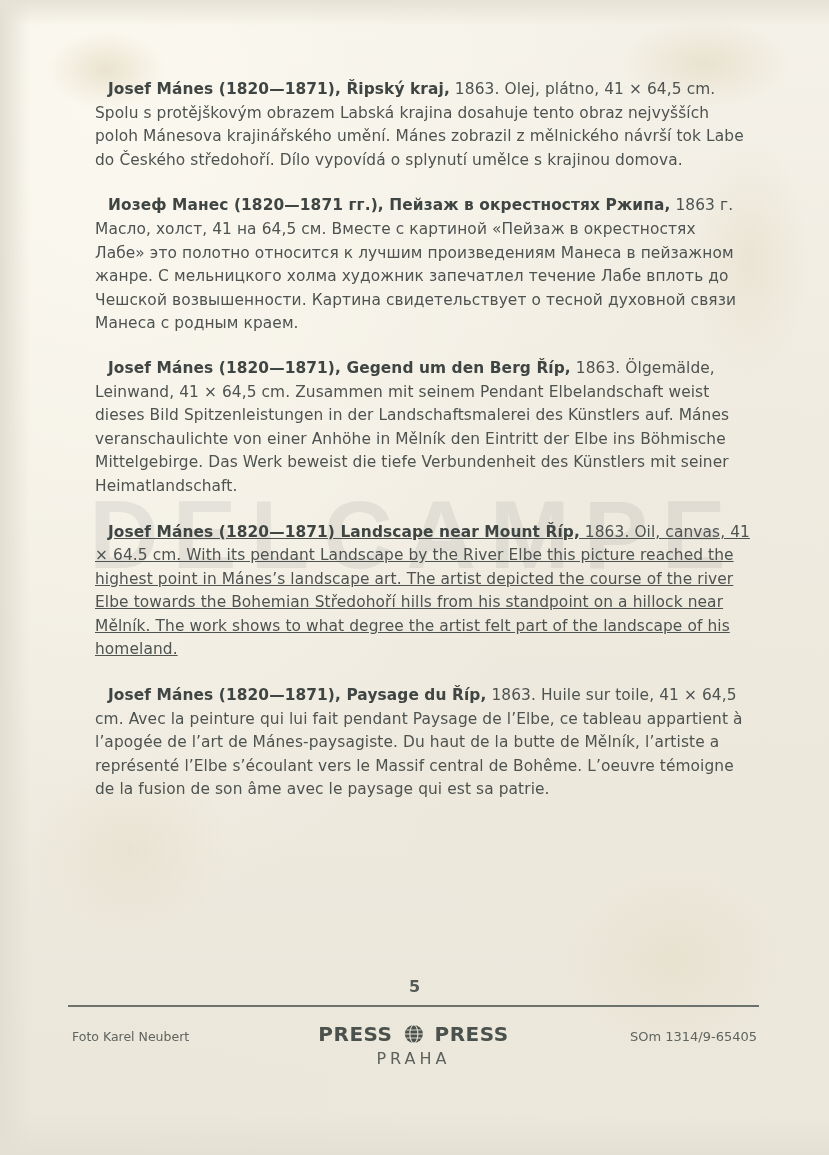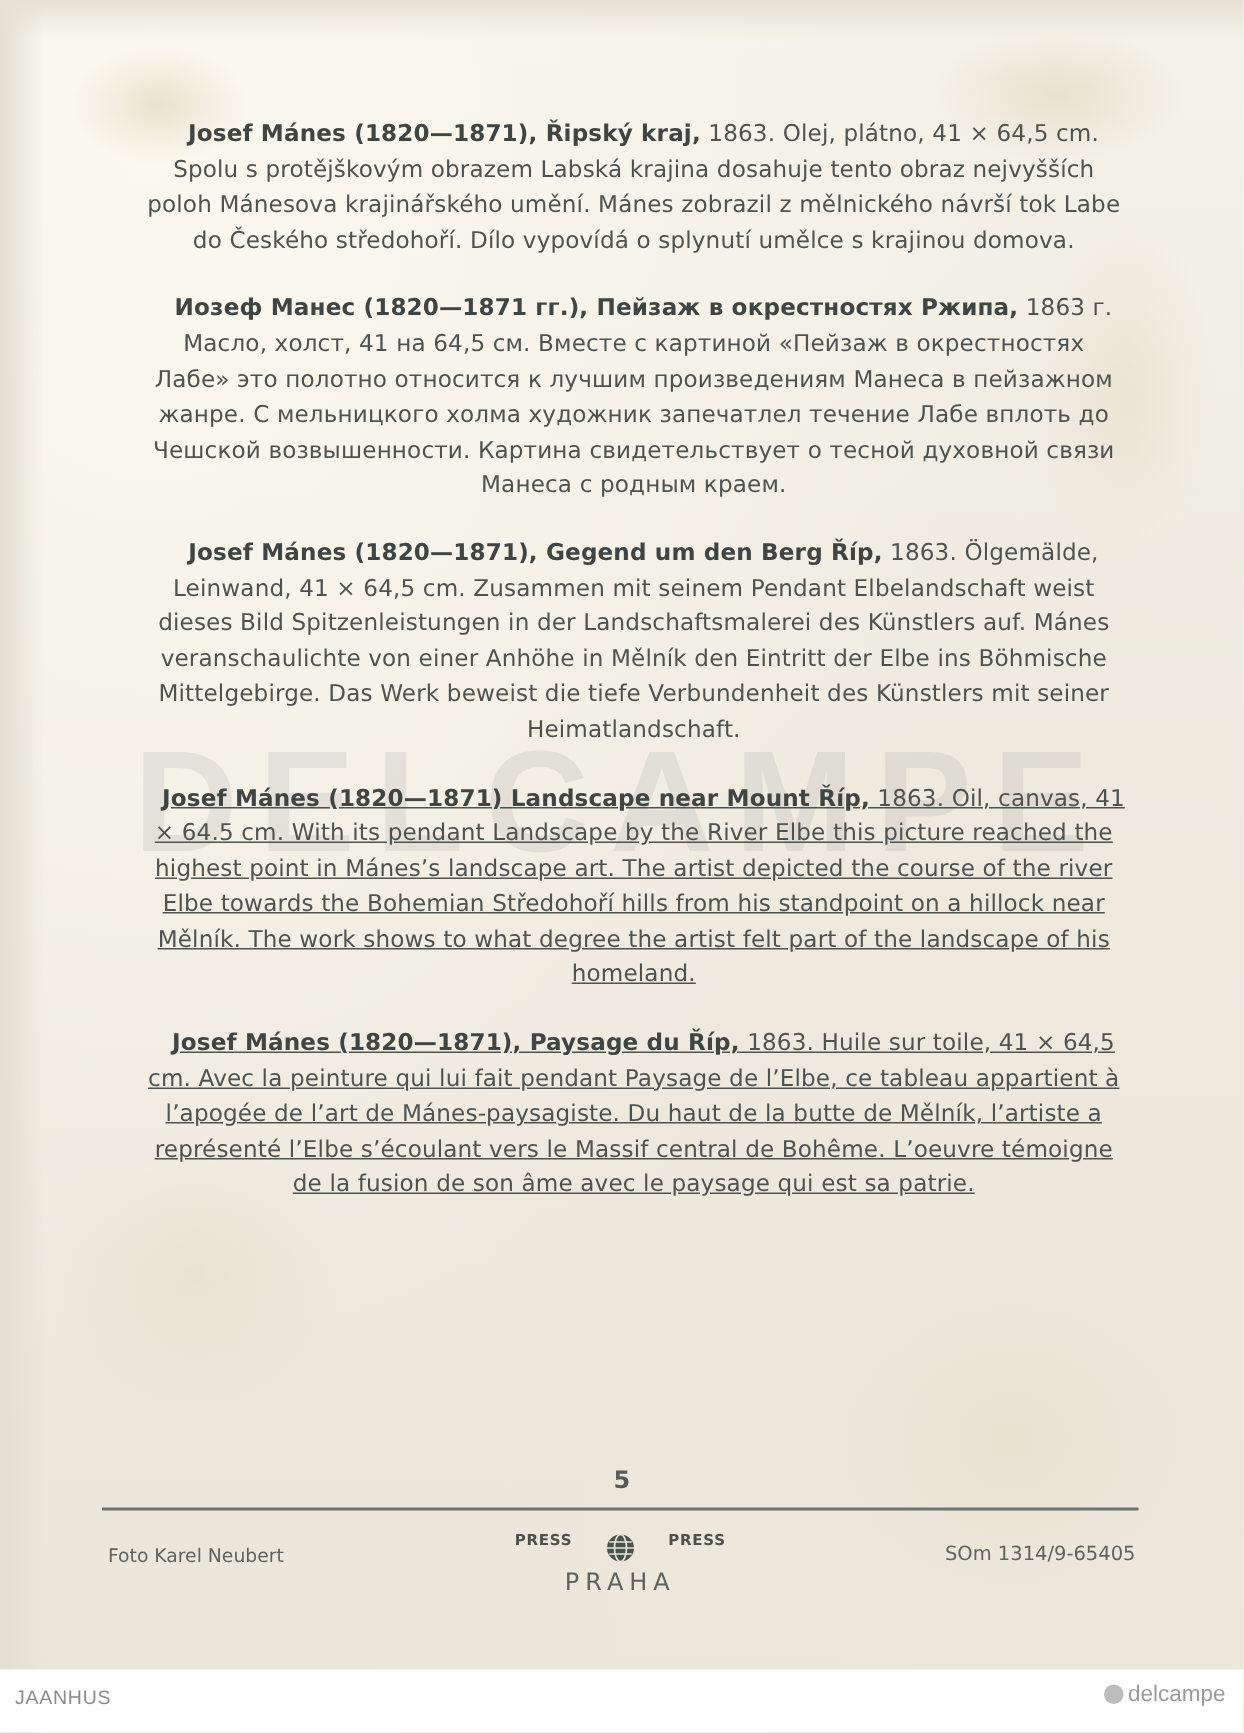--- a/index.html
+++ b/index.html
@@ -59,25 +59,25 @@
   .content {
     position: absolute;
     left: 95px;
     top: 78px;
     width: 655px;
   }
   .para {
     color: #4e5350;
     font-size: 15.4px;
     line-height: 23.6px;
-    text-align: center;
+    text-align: left;
     margin-bottom: 21px;
     letter-spacing: 0.1px;
   }
-  .para:last-child { margin-bottom: 0; text-decoration: underline; }
+  .para:last-child { margin-bottom: 0; }
   .para .hd {
     font-weight: bold;
     color: #3f4542;
   }
   .para-cs { margin-bottom: 22px; }
   .para-ru { }
   .para-de { margin-bottom: 22px; }
   .para-en { margin-bottom: 22px; text-decoration: underline; }
   .indent { display: inline-block; width: 13px; }
 
@@ -122,24 +122,25 @@
   }
   .footer-logo {
     position: absolute;
     left: 50%;
     transform: translateX(-50%);
     top: 2px;
     text-align: center;
   }
   .logo-row {
     display: flex;
-    gap: 22px;
+    align-items: center;
+    gap: 11px;
     color: #4b514c;
     font-weight: bold;
-    font-size: 10px;
+    font-size: 20px;
     letter-spacing: 0.5px;
   }
   .logo-globe {
     width: 20px;
     height: 20px;
     display: block;
   }
   .logo-sub {
     margin-top: 3px;
     color: #5d625d;
@@ -262,22 +263,13 @@
           </svg>
         </span>
         <span>PRESS</span>
       </div>
       <div class="logo-sub">PRAHA</div>
     </div>
 
     <div class="footer-right">SOm 1314/9-65405</div>
   </div>
 
-  <div class="bottombar">
-    <div class="bottombar-left">JAANHUS</div>
-    <div class="bottombar-right">
-      <span class="delcampe-mark">
-        <span class="delcampe-dot"></span>
-        <span>delcampe</span>
-      </span>
-    </div>
-  </div>
 </div>
 
 </body></html>

